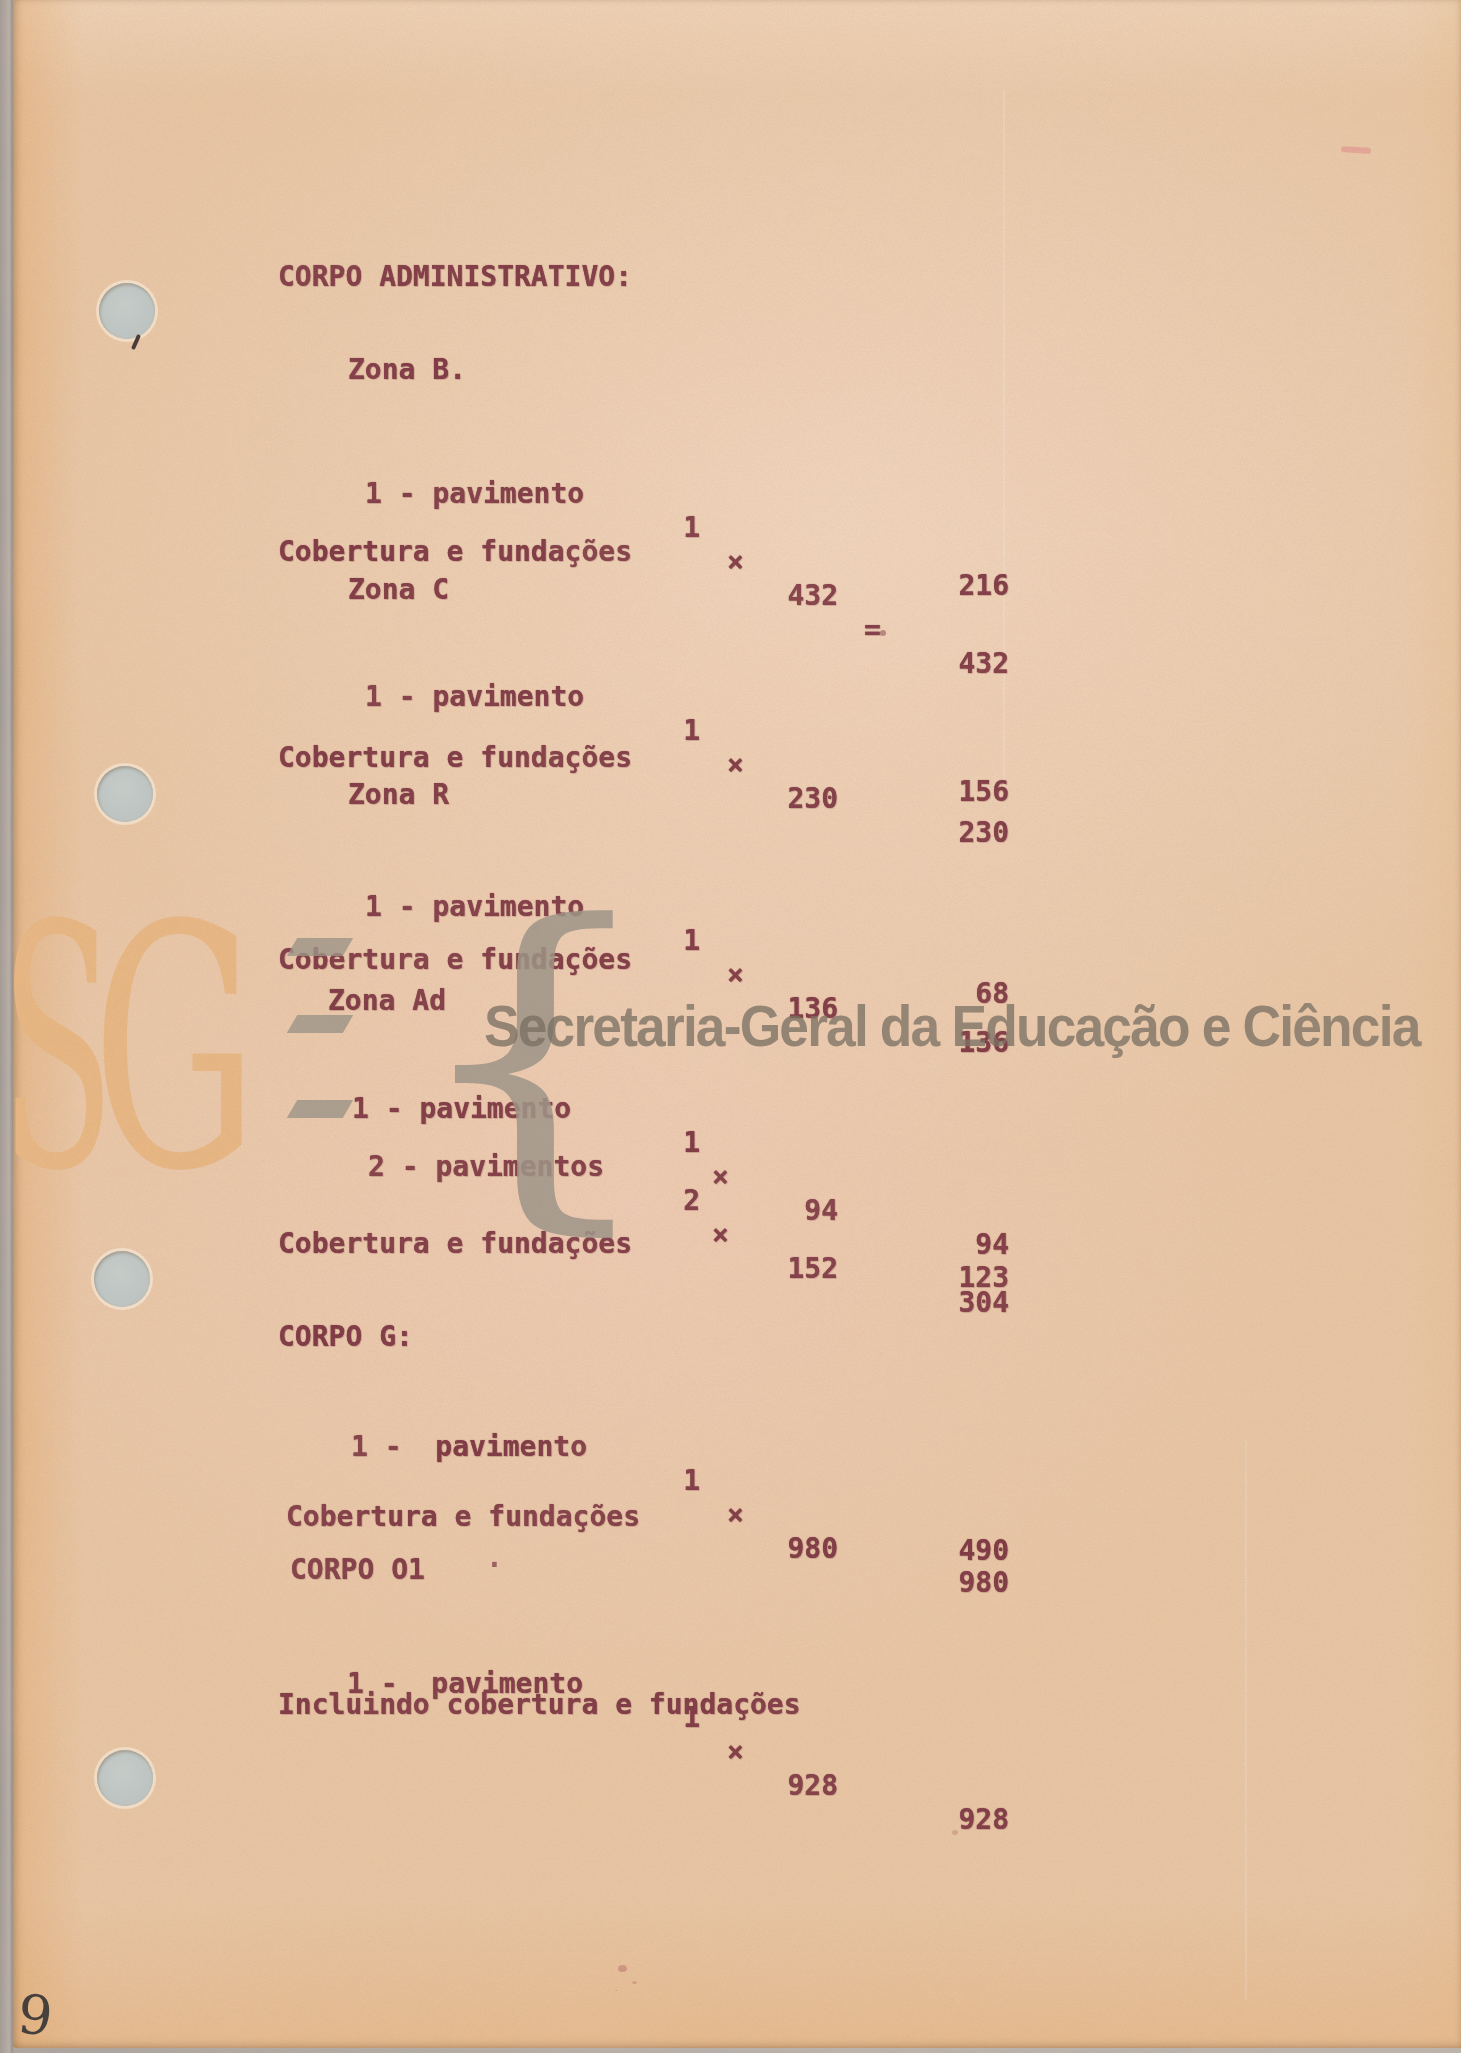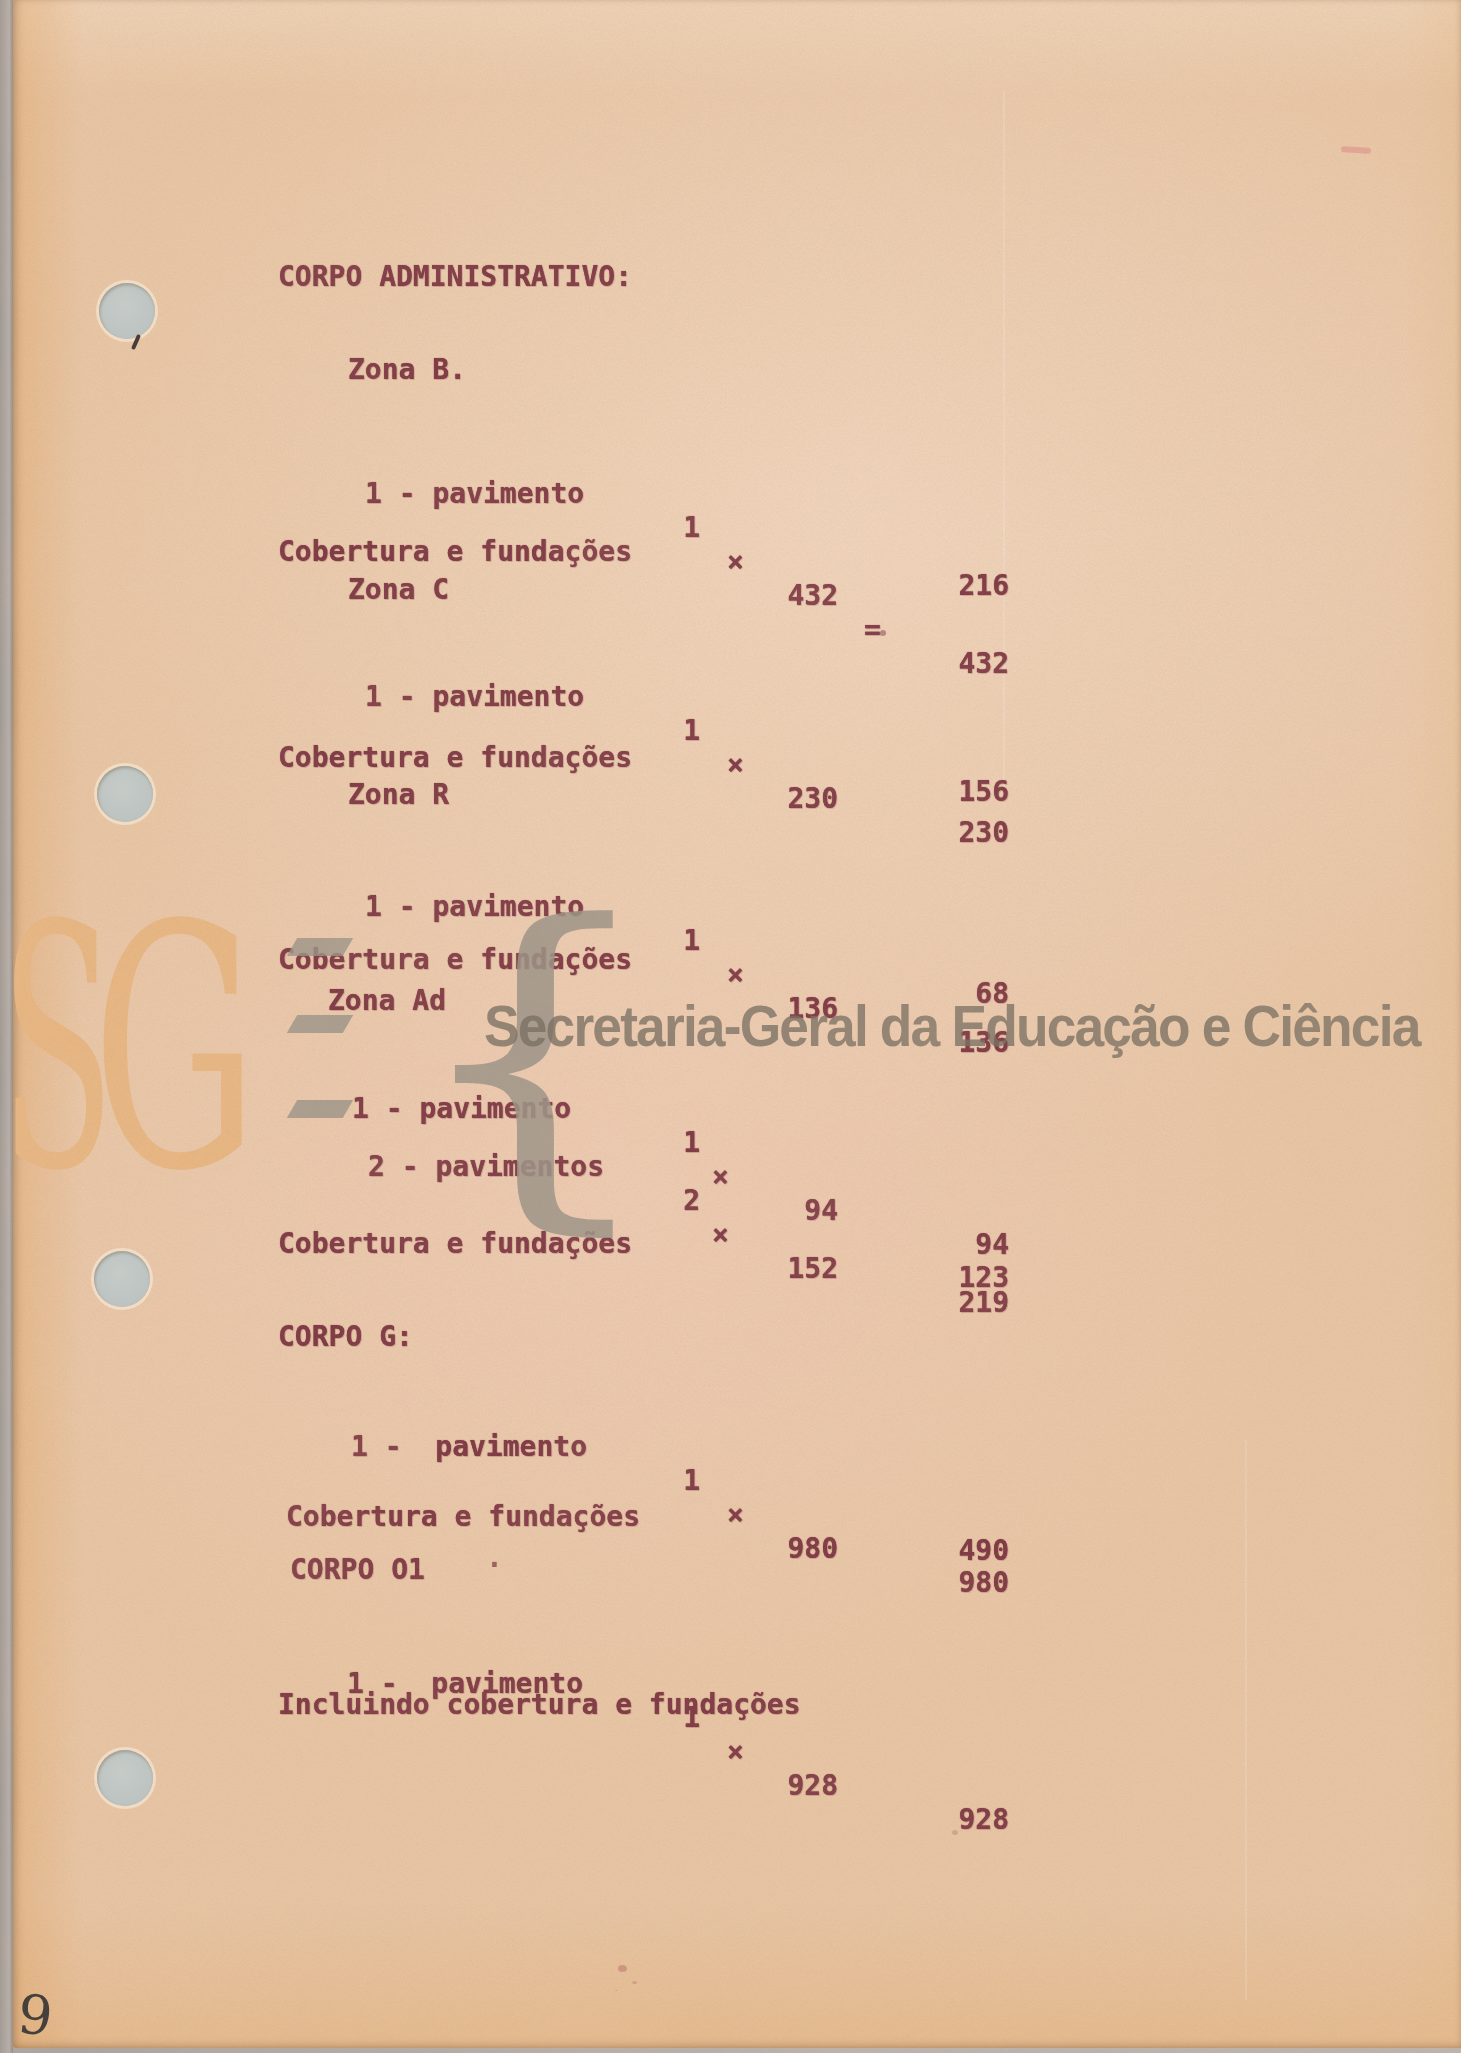--- a/index.html
+++ b/index.html
@@ -162,21 +162,21 @@
   <span class="num mult">1</span>
   <span class="times" style="left:712px">×</span>
   <span class="num fac">94</span>
   <span class="num res">94</span>
 </div>
 <div class="tline" style="top:1096px">
   <span class="lab" style="left:368px">2 - pavimentos</span>
   <span class="num mult">2</span>
   <span class="times" style="left:712px">×</span>
   <span class="num fac">152</span>
-  <span class="num res">219</span>
+  <span class="num res">304</span>
 </div>
 <div class="tline" style="top:1173px">
   <span class="lab">Cobertura e fundações</span>
   <span class="num res">123</span>
 </div>
 
 <div class="tline" style="top:1300px;left:278px;width:auto">CORPO G:</div>
 <div class="tline" style="top:1376px">
   <span class="lab" style="left:351px">1 -  pavimento</span>
   <span class="num mult">1</span>

